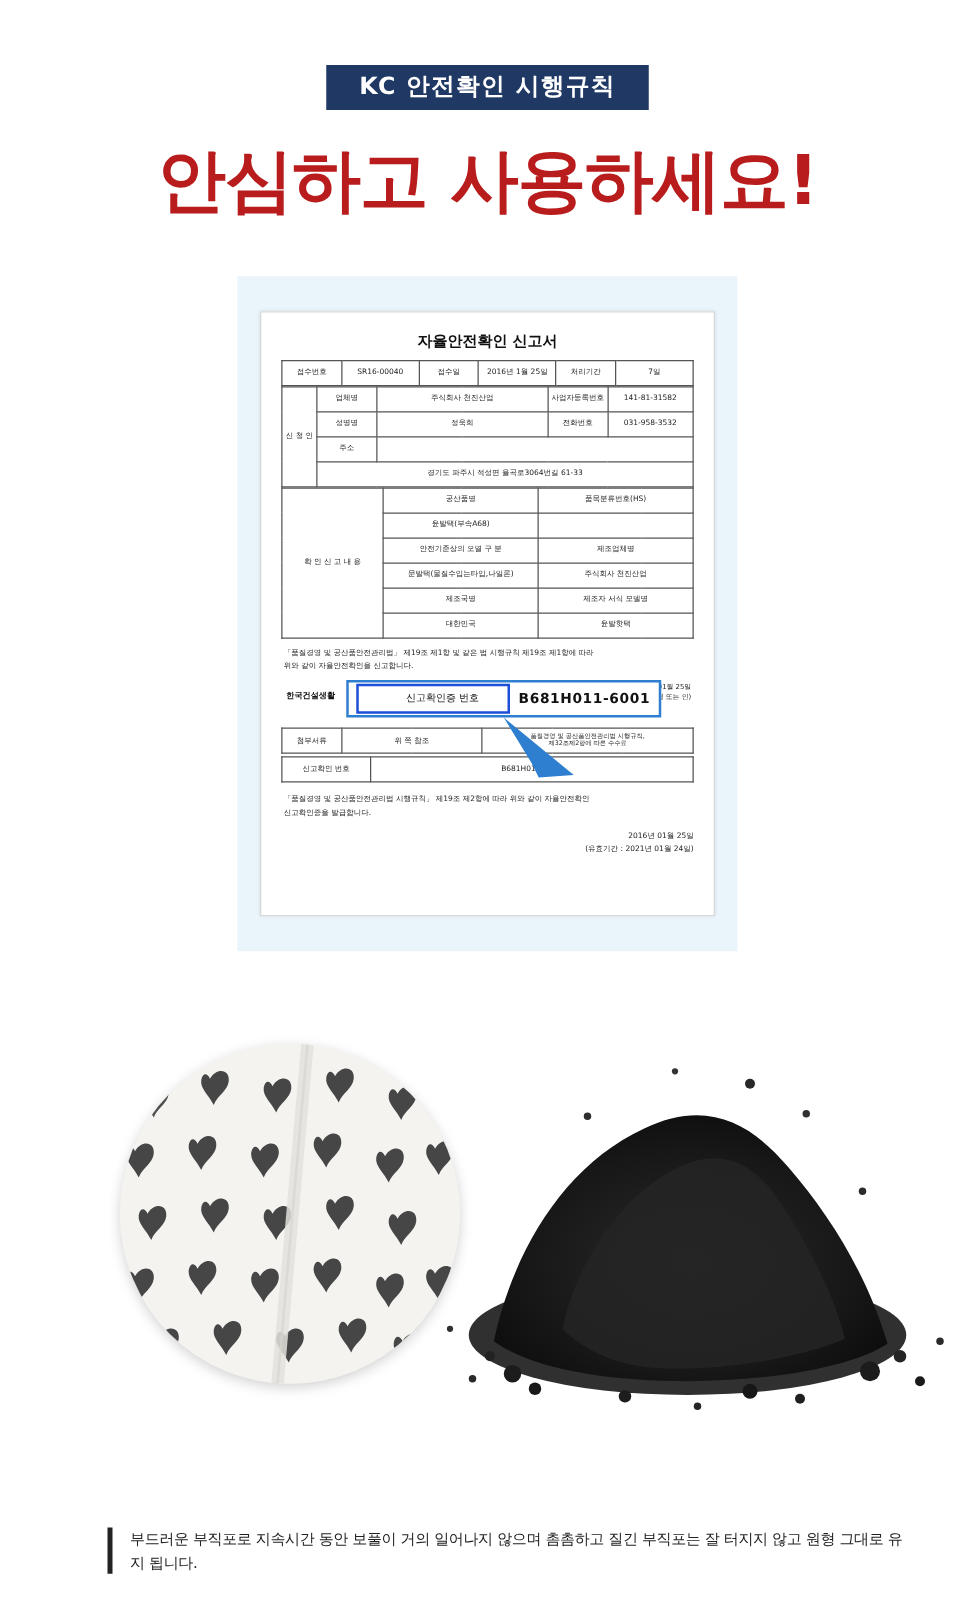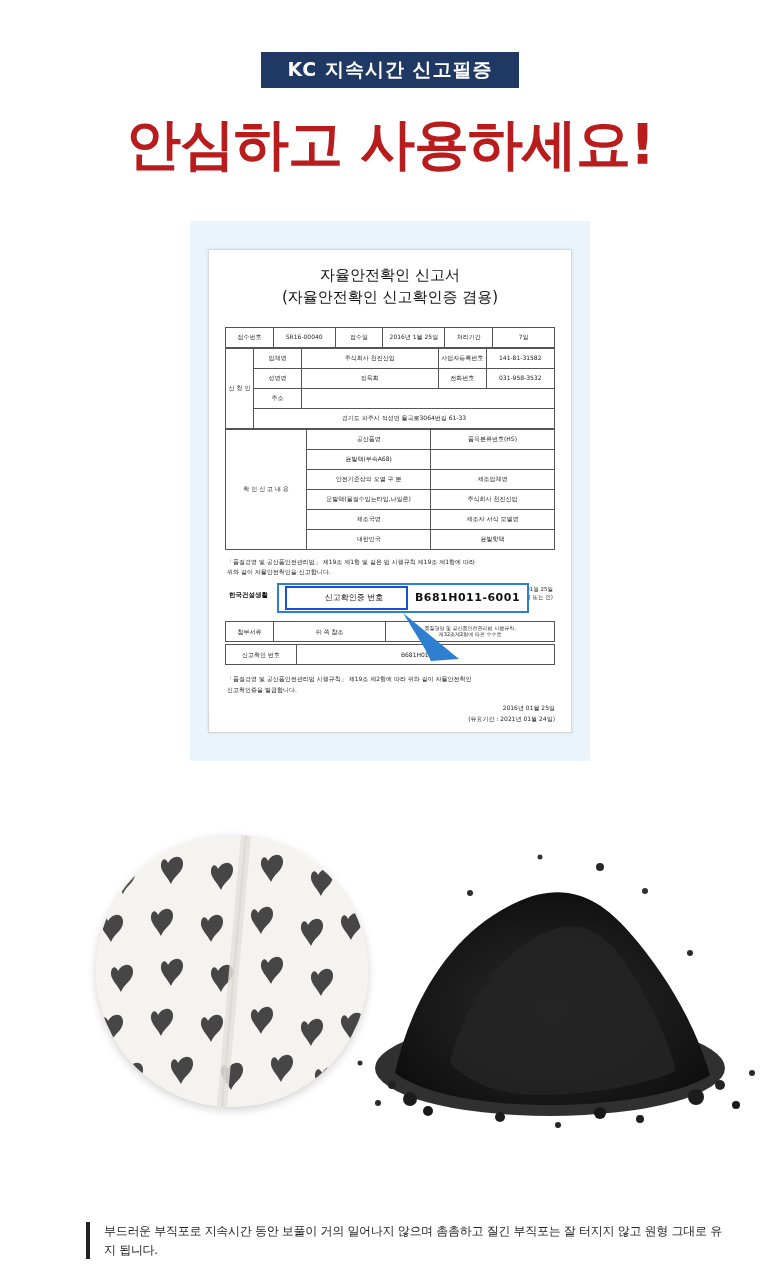--- a/index.html
+++ b/index.html
@@ -56,25 +56,25 @@
     width: 364px;
     height: 484px;
     background: #ffffff;
     box-sizing: border-box;
     border: 1px solid #d8d8d8;
     box-shadow: 0 0 3px rgba(0,0,0,0.10);
     padding: 14px 16px;
   }
   .cert-title {
     text-align: center;
-    font-size: 15px;
-    font-weight: normal;
+    font-size: 12px;
+    font-weight: bold;
     color: #111;
     line-height: 1.5;
-    margin-bottom: 18px;
+    margin-bottom: 6px;
   }
   table.cert {
     width: 100%;
     border-collapse: collapse;
     table-layout: fixed;
   }
   table.cert td {
     border: 1px solid #555;
     font-size: 6px;
     color: #222;
@@ -242,30 +242,29 @@
     font-size: 12px;
     color: #222;
     line-height: 1.55;
     letter-spacing: -0.3px;
   }
 </style>
 </head>
 <body>
 
 <div class="header-block">
-  <div class="kc-badge">KC 지속시간 신고필증</div>
+  <div class="kc-badge">KC 안전확인 시행규칙</div>
   <div class="headline">안심하고 사용하세요!</div>
 </div>
 
 <div class="cert-wrap">
   <div class="cert-paper">
 
     <div class="cert-title">
       <div>자율안전확인 신고서</div>
-      <div>(자율안전확인 신고확인증 겸용)</div>
     </div>
 
     <table class="cert">
       <tbody>
           <tr>
         <td class="lbl">접수번호</td>
         <td>SR16-00040</td>
         <td class="lbl">접수일</td>
         <td>2016년 1월 25일</td>
         <td class="lbl">처리기간</td>

